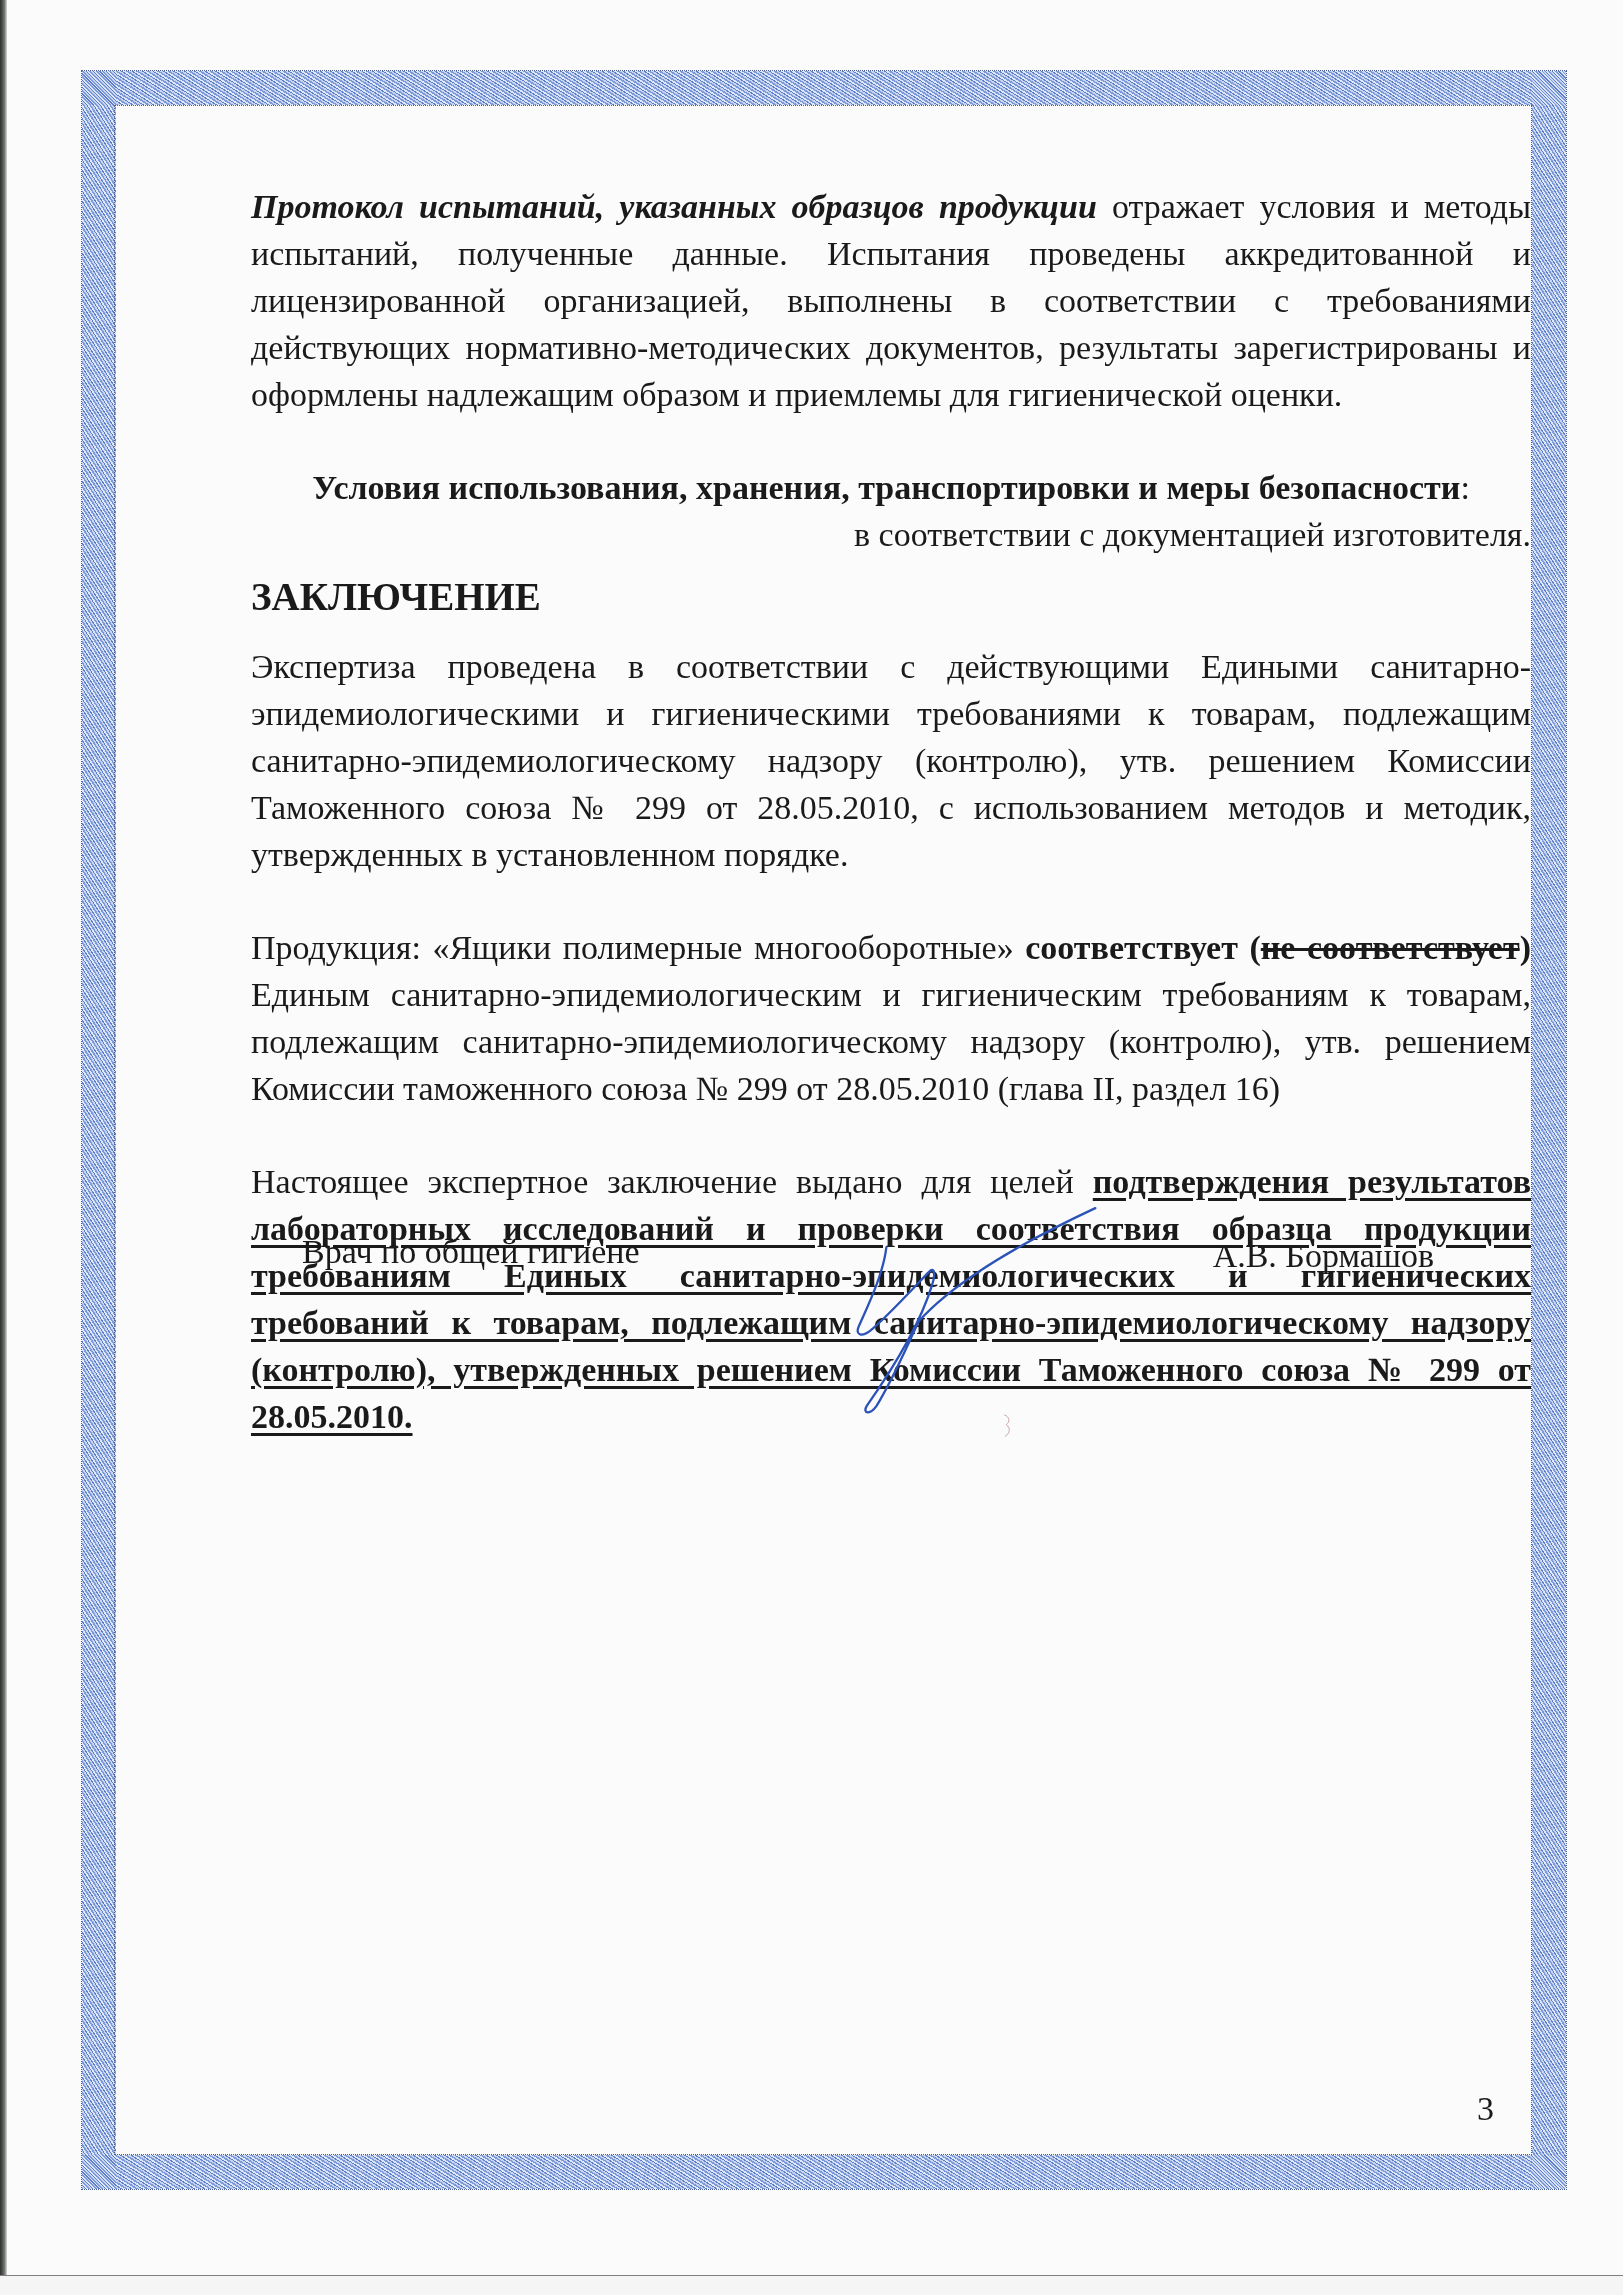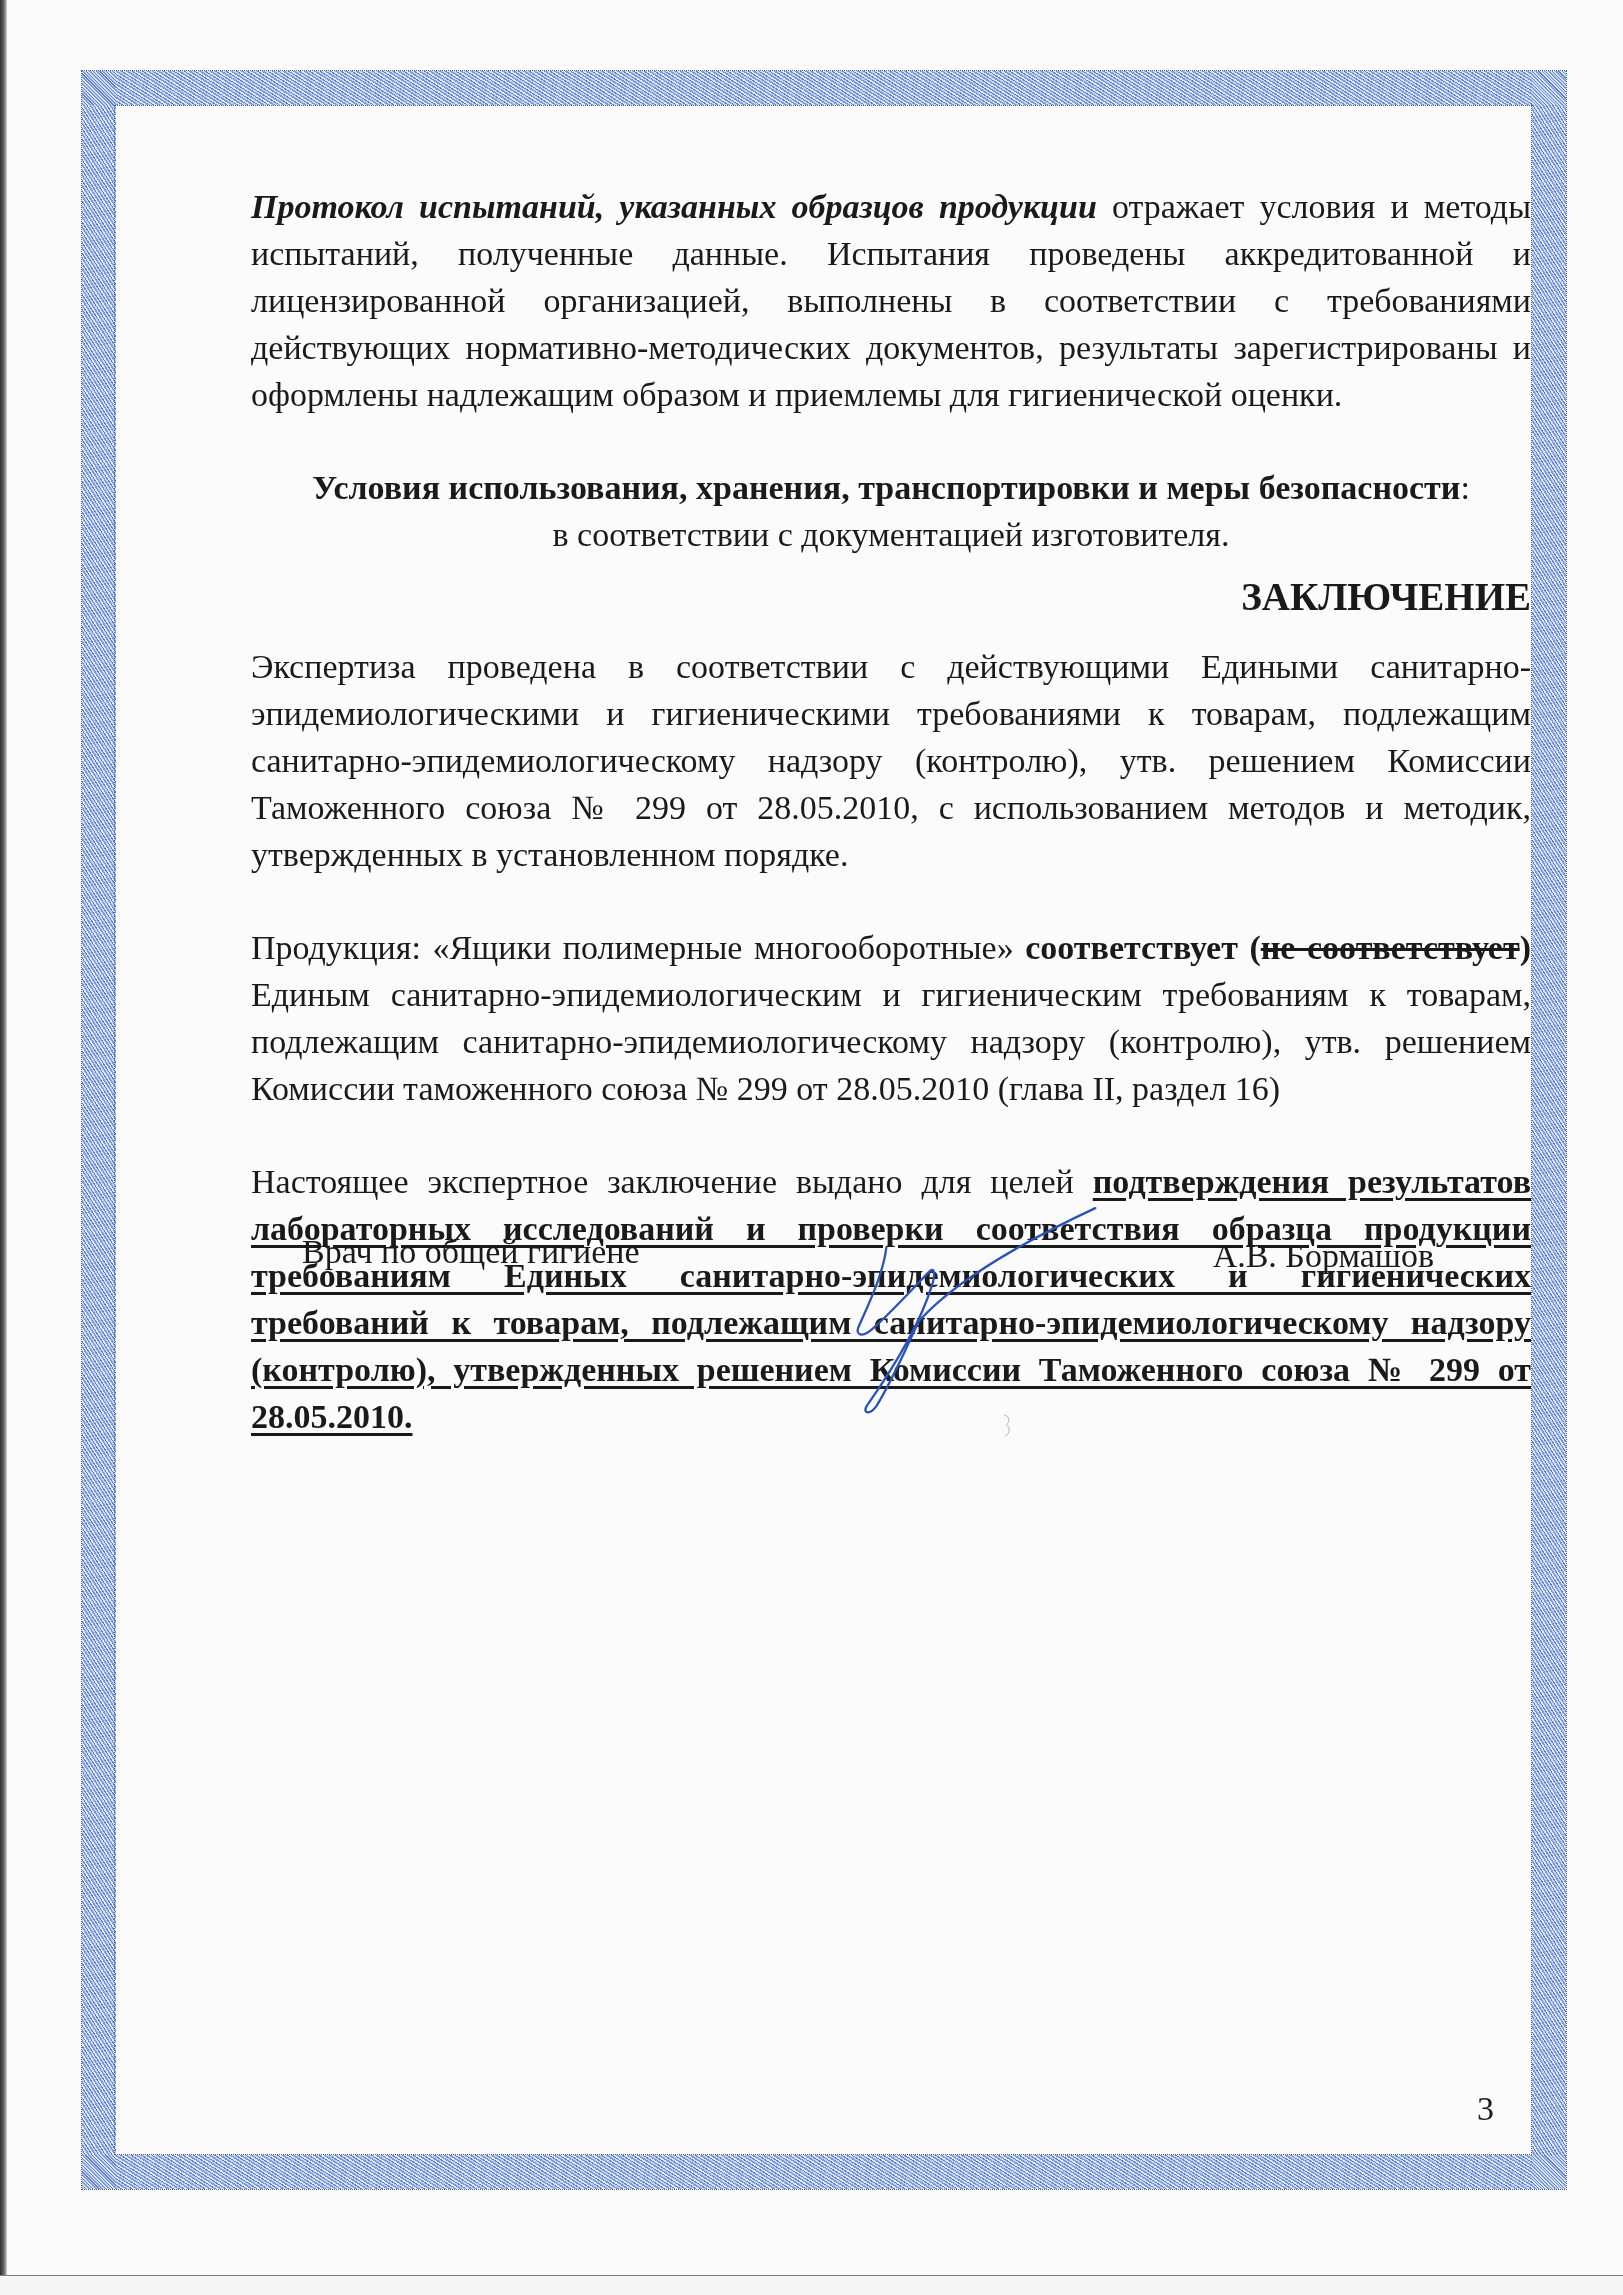--- a/index.html
+++ b/index.html
@@ -28,21 +28,21 @@
     position: absolute; left: 114px; top: 105px; width: 1418px; height: 2050px;
     box-sizing: border-box; border: 1.3px dotted #4a5f8f;
   }
   .content {
     position: absolute; left: 251px; top: 183px; width: 1280px;
     font-size: 34px; line-height: 47px;
   }
   p { margin: 0; text-align: justify; }
   .gap-m { height: 46px; }
   .title {
-    text-align: right; font-weight: bold; font-size: 39px; line-height: 52px;
+    text-align: left; font-weight: bold; font-size: 39px; line-height: 52px;
     margin: 0; padding-top: 13px; padding-bottom: 19.6px;
   }
   .bi { font-weight: bold; font-style: italic; }
   .b { font-weight: bold; }
   .strike { text-decoration: line-through; text-decoration-thickness: 2.6px; }
   .ul { text-decoration: underline; text-decoration-thickness: 3.3px; text-underline-offset: 5.2px; }
   .sign-row { position: absolute; top: 1233px; left: 251px; width: 1280px; height: 52px; font-size: 34px; }
   .sign-role { position: absolute; left: 51px; top: 0; }
   .sign-name { position: absolute; right: 97px; top: 4px; }
   .signature { position: absolute; left: 837px; top: 1197px; }
@@ -57,21 +57,21 @@
 
 <div class="frame"></div>
 <div class="frame-inner-line"></div>
 
 <div class="content">
   <p><span class="bi">Протокол испытаний, указанных образцов продукции</span><span> отражает условия и методы испытаний, полученные данные. Испытания проведены аккредитованной и лицензированной организацией, выполнены в соответствии с требованиями действующих нормативно-методических документов, результаты зарегистрированы и оформлены надлежащим образом и приемлемы для гигиенической оценки.</span></p>
 
   <div class="gap-m"></div>
 
   <p style="text-align:center"><span class="b">Условия использования, хранения, транспортировки и меры безопасности</span><span>:</span></p>
-  <p style="text-align:center">в соответствии с документацией изготовителя.</p>
+  <p style="text-align:right">в соответствии с документацией изготовителя.</p>
 
   <h1 class="title">ЗАКЛЮЧЕНИЕ</h1>
 
   <p>Экспертиза проведена в соответствии с действующими Едиными санитарно-эпидемиологическими и гигиеническими требованиями к товарам, подлежащим санитарно-эпидемиологическому надзору (контролю), утв. решением Комиссии Таможенного союза № 299 от 28.05.2010, с использованием методов и методик, утвержденных в установленном порядке.</p>
 
   <div class="gap-m"></div>
 
   <p><span>Продукция: «Ящики полимерные многооборотные» </span><span class="b">соответствует</span><span class="b"> (</span><span class="b strike">не соответствует</span><span class="b">)</span><span> Единым санитарно-эпидемиологическим и гигиеническим требованиям к товарам, подлежащим санитарно-эпидемиологическому надзору (контролю), утв. решением Комиссии таможенного союза № 299 от 28.05.2010 (глава II, раздел 16)</span></p>
 
   <div class="gap-m"></div>

